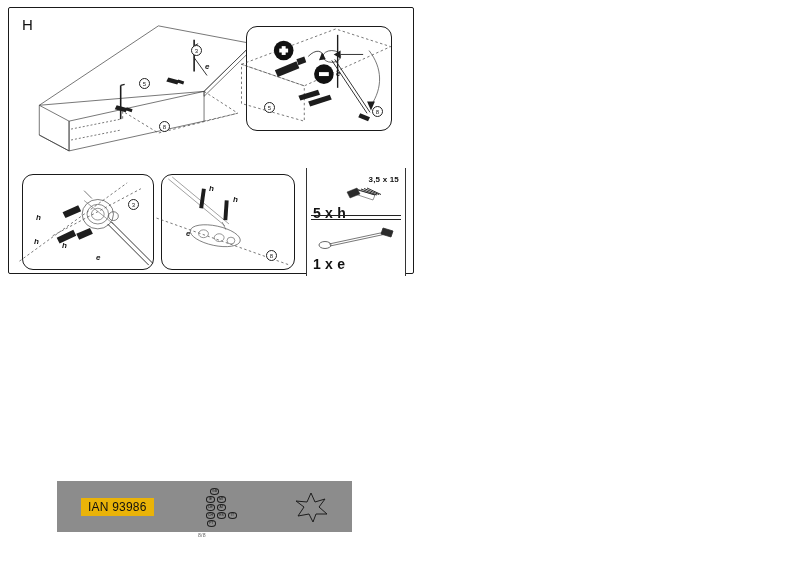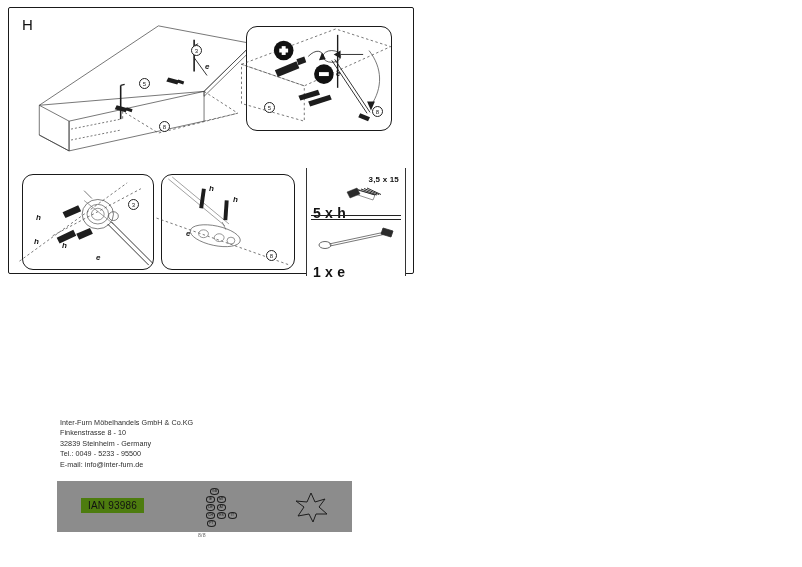--- a/index.html
+++ b/index.html
@@ -56,22 +56,22 @@
     letter-spacing:.05px;
   }
 
   
   .ian-bar {
     position:absolute; height:51px; background:#8c8c8c;
   }
   #ian-bar-left  { left:57px;  top:481px; width:295px; }
   .ian-box {
     position:absolute; left:24px; top:17px;
-    background:#4d7c0f; padding:2px 7px 2px 7px;
-    font-size:10px; font-weight:400; color:#111; letter-spacing:.2px;
+    background:#eab308; padding:2px 7px 2px 7px;
+    font-size:12px; font-weight:400; color:#111; letter-spacing:.2px;
   }
   .flag-cluster { position:absolute; right:86px; top:7px; width:60px; height:38px; }
   .flag { position:absolute; border:.7px solid #1d1d1d; border-radius:50%;
           width:9px; height:6.5px; background:#8c8c8c; font-size:3.4px; color:#111;
           display:flex; align-items:center; justify-content:center; line-height:1; }
   .star-mark { position:absolute; right:24px; top:10px; width:34px; height:32px; }
   .page-num {
     position:absolute; font-size:5.2px; color:#6b6b6b; letter-spacing:.2px;
   }
   #page-num-left  { left:198px; top:532px; }
@@ -235,29 +235,24 @@
         <div class="part-rule" style="top:47px;"></div>
         <div class="part-rule" style="top:50.5px;"></div>
         <svg style="position:absolute; left:10px; top:58px; width:82px; height:26px;" viewBox="0 0 82 26">
           <g fill="none" stroke="#555" stroke-width="0.8">
             <path d="M12 18 L68 6"></path>
             <path d="M13 20 L69 8"></path>
             <ellipse cx="8" cy="19" rx="6" ry="3.5" stroke="#444"></ellipse>
             <path d="M66 2 l10 3 l-2 6 l-10 -3 z" fill="#2b2b2b" stroke="#2b2b2b"></path>
           </g>
         </svg>
-        <div class="part-qty" style="position:absolute; left:6px; top:88px;margin-top:8px;">1 x e</div>
-      </div>
-    </div>
-
-    <div id="address">Inter-Furn Möbelhandels GmbH &amp; Co.KG
-Finkenstrasse 8 - 10
-32839 Steinheim - Germany
-Tel.: 0049 - 5233 - 95500
-E-mail: info@inter-furn.de</div>
+        <div class="part-qty" style="position:absolute; left:6px; top:88px;">1 x e</div>
+      </div>
+    </div>
+
 
     <div class="ian-bar" id="ian-bar-left">
       <div class="ian-box">IAN 93986</div>
       <div class="flag-cluster">
         <div class="flag" style="left:4px;  top:0px;">GB</div>
         <div class="flag" style="left:0px;  top:8px;">IE</div>
         <div class="flag" style="left:11px; top:8px;">MT</div>
         <div class="flag" style="left:0px;  top:16px;">DE</div>
         <div class="flag" style="left:11px; top:16px;">AT</div>
         <div class="flag" style="left:0px;  top:24px;">CH</div>

